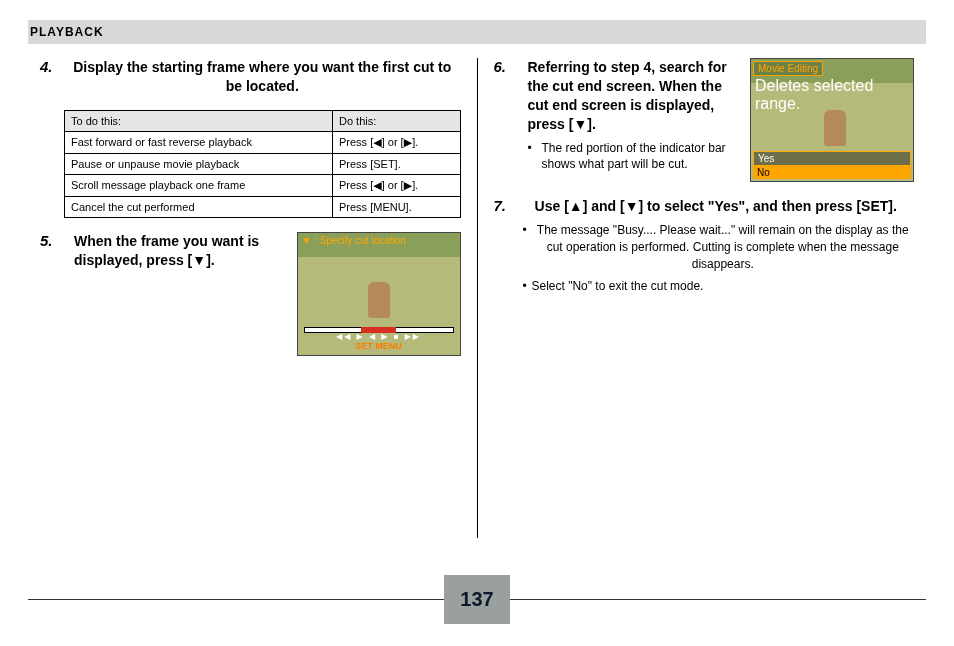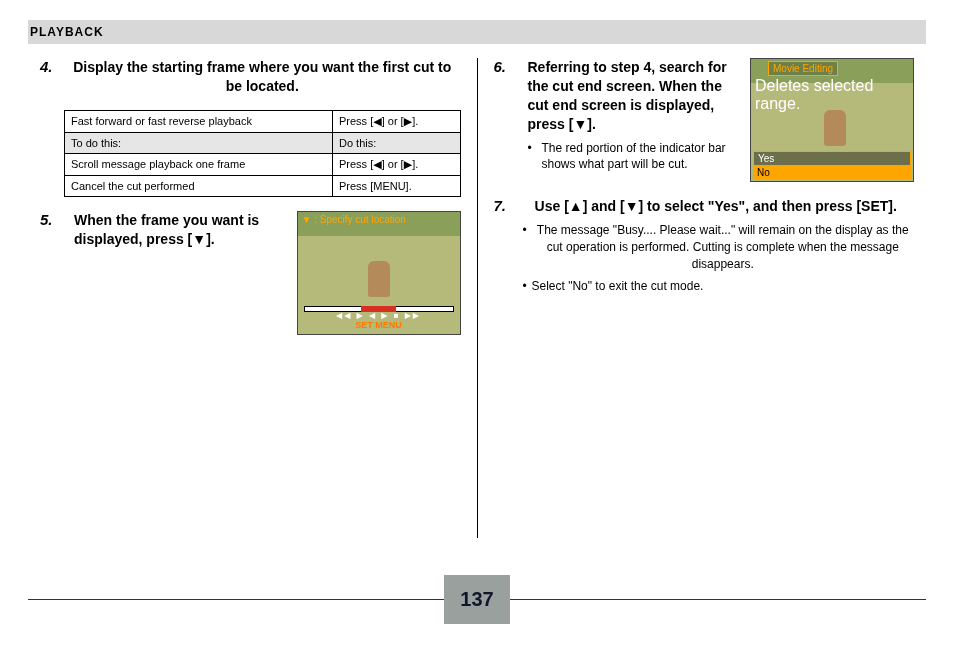--- a/index.html
+++ b/index.html
@@ -151,21 +151,21 @@
     height: 124px;
     background: linear-gradient(#8aa05a 0%, #8aa05a 20%, #b5b97a 20%, #b5b97a 100%);
     border: 1px solid #444;
     position: relative;
     flex-shrink: 0;
     overflow: hidden;
     font-size: 10px;
   }
   .thumb2 .title-badge {
     position: absolute;
-    top: 2px; left: 17px;
+    top: 2px; left: 2px;
     border: 1px solid #ffa500;
     padding: 1px 4px;
     color: #ffa500;
     background: rgba(0,0,0,.2);
     font-size: 10px;
   }
   .thumb2 .subtitle {
     position: absolute;
     top: 18px; left: 4px;
     color: #fff;
@@ -230,26 +230,30 @@
       <div class="step">
         <div class="step-num">4.</div>
         <div class="step-body">
           <div class="step-title">Display the starting frame where you want the first cut to be located.</div>
         </div>
       </div>
 
       <table class="instr" style="width: calc(100% - 24px);">
         <tbody>
             <tr>
+          <th>To do this:</th>
+          <th>Do this:</th>
+        </tr>
+        <tr>
           <td>Fast forward or fast reverse playback</td>
           <td>Press [◀] or [▶].</td>
         </tr>
         <tr>
-          <th>To do this:</th>
-          <th>Do this:</th>
+          <td>Pause or unpause movie playback</td>
+          <td>Press [SET].</td>
         </tr>
         <tr>
           <td>Scroll message playback one frame</td>
           <td>Press [◀] or [▶].</td>
         </tr>
         <tr>
           <td>Cancel the cut performed</td>
           <td>Press [MENU].</td>
         </tr>
       </tbody>

